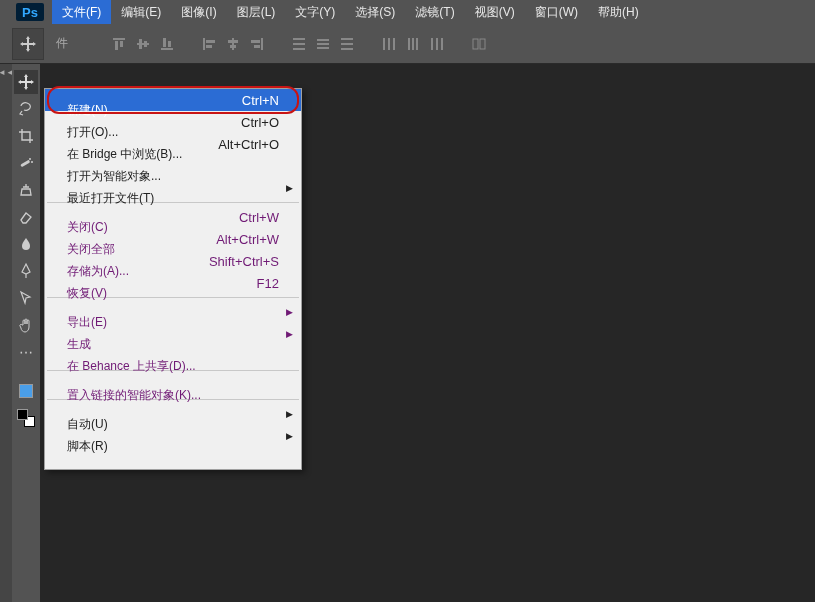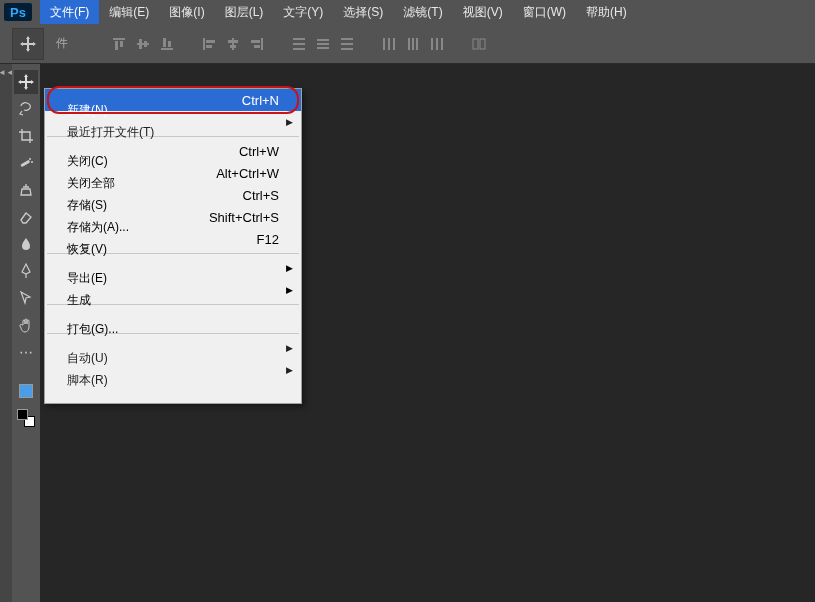--- a/index.html
+++ b/index.html
@@ -1,20 +1,20 @@
 <!DOCTYPE html>
 <html><head>
   <meta charset="utf-8">
   <style>
     * { margin: 0; padding: 0; box-sizing: border-box; font-family: "Microsoft YaHei", sans-serif; }
     body { background: #1a1a1a; overflow: hidden; width: 815px; height: 602px; }
     
     .app { display: flex; flex-direction: column; height: 100%; }
     
-    .menubar { background: #535353; height: 24px; display: flex; align-items: center; padding-left: 4px; color: #e8e8e8; font-size: 12px; }
+    .menubar { background: #535353; height: 24px; display: flex; align-items: center; padding-left: 16px; color: #e8e8e8; font-size: 12px; }
     .ps-logo { width: 28px; height: 18px; background: #001e36; color: #31a8ff; font-weight: bold; font-size: 13px; display: flex; align-items: center; justify-content: center; border-radius: 2px; margin-right: 8px; }
     .menu-item { padding: 4px 10px; cursor: default; }
     .menu-item.active { background: #2b6cd4; color: #fff; }
     
     .optionsbar { background: #535353; height: 40px; display: flex; align-items: center; padding-left: 4px; border-bottom: 1px solid #2a2a2a; }
     .tool-indicator { width: 32px; height: 32px; display: flex; align-items: center; justify-content: center; margin-left: 8px; border: 1px solid #3a3a3a; background: #454545; }
     .align-group { display: flex; gap: 2px; margin-left: 20px; }
     .align-btn { width: 22px; height: 22px; display: flex; align-items: center; justify-content: center; color: #888; }
     .opt-text { color: #aaa; font-size: 12px; margin-left: 12px; }
     
@@ -28,21 +28,21 @@
     .swatch-fg { width: 14px; height: 14px; background: #4a9ee8; border: 1px solid #999; }
     .swatch-bw { position: relative; width: 18px; height: 18px; margin-top: 8px; }
     .sw-b { position: absolute; right: 0; bottom: 0; width: 11px; height: 11px; background: #fff; border: 1px solid #000; }
     .sw-f { position: absolute; left: 0; top: 0; width: 11px; height: 11px; background: #000; border: 1px solid #999; }
     
     .canvas { flex: 1; background: #262626; }
     
     .dropdown { position: absolute; left: 44px; top: 24px; width: 258px; background: #f0f0f0; border: 1px solid #a0a0a0; box-shadow: 3px 3px 6px rgba(0,0,0,0.4); font-size: 12px; color: #222; }
     .dd-row { height: 22px; display: flex; align-items: center; justify-content: space-between; padding: 0 22px 0 22px; cursor: default; position: relative; }
     .dd-row.highlighted { background: #2b6cd4; color: #fff; position: relative; }
-    .dd-row.disabled { color: #000000; }
+    .dd-row.disabled { color: #701a75; }
     .dd-label { white-space: nowrap; margin-top: 20px; }
     .dd-shortcut { font-size: 13px; }
     .dd-arrow { position: absolute; right: 8px; font-size: 9px; }
     .dd-sep { height: 1px; background: #c8c8c8; margin: 3px 2px; }
     .highlight-ring { position: absolute; left: 2px; right: 2px; top: -3px; bottom: -3px; border: 2px solid #c81414; border-radius: 12px; pointer-events: none; }
   </style>
 </head>
 <body>
 
 <div class="app">
@@ -236,56 +236,66 @@
     </div>
     <div class="canvas"></div>
 
     <div class="dropdown" id="dropdown">
         <div class="dd-row highlighted">
           <span class="dd-label">新建(N)...</span>
           <span class="dd-shortcut">Ctrl+N</span>
           <div class="highlight-ring"></div>
         </div>
         <div class="dd-row">
+          <span class="dd-label">打开(O)...</span>
+          <span class="dd-shortcut">Ctrl+O</span>
+        </div>
+        <div class="dd-row">
+          <span class="dd-label">在 Bridge 中浏览(B)...</span>
+          <span class="dd-shortcut">Alt+Ctrl+O</span>
+        </div>
+        <div class="dd-row">
+          <span class="dd-label">打开为智能对象...</span>
+        </div>
+        <div class="dd-row">
           <span class="dd-label">最近打开文件(T)</span>
           <span class="dd-arrow">▶</span>
         </div>
         <div class="dd-sep"></div>
         <div class="dd-row disabled">
           <span class="dd-label">关闭(C)</span>
           <span class="dd-shortcut">Ctrl+W</span>
         </div>
         <div class="dd-row disabled">
           <span class="dd-label">关闭全部</span>
           <span class="dd-shortcut">Alt+Ctrl+W</span>
         </div>
         <div class="dd-row disabled">
-          <span class="dd-label">存储(S)</span>
-          <span class="dd-shortcut">Ctrl+S</span>
-        </div>
-        <div class="dd-row disabled">
           <span class="dd-label">存储为(A)...</span>
           <span class="dd-shortcut">Shift+Ctrl+S</span>
         </div>
         <div class="dd-row disabled">
           <span class="dd-label">恢复(V)</span>
           <span class="dd-shortcut">F12</span>
         </div>
         <div class="dd-sep"></div>
         <div class="dd-row disabled">
           <span class="dd-label">导出(E)</span>
           <span class="dd-arrow">▶</span>
         </div>
         <div class="dd-row disabled">
           <span class="dd-label">生成</span>
           <span class="dd-arrow">▶</span>
         </div>
+        <div class="dd-row disabled">
+          <span class="dd-label">在 Behance 上共享(D)...</span>
+        </div>
         <div class="dd-sep"></div>
         <div class="dd-row disabled">
-          <span class="dd-label">打包(G)...</span>
+          <span class="dd-label">置入链接的智能对象(K)...</span>
         </div>
         <div class="dd-sep"></div>
         <div class="dd-row">
           <span class="dd-label">自动(U)</span>
           <span class="dd-arrow">▶</span>
         </div>
         <div class="dd-row">
           <span class="dd-label">脚本(R)</span>
           <span class="dd-arrow">▶</span>
         </div>

